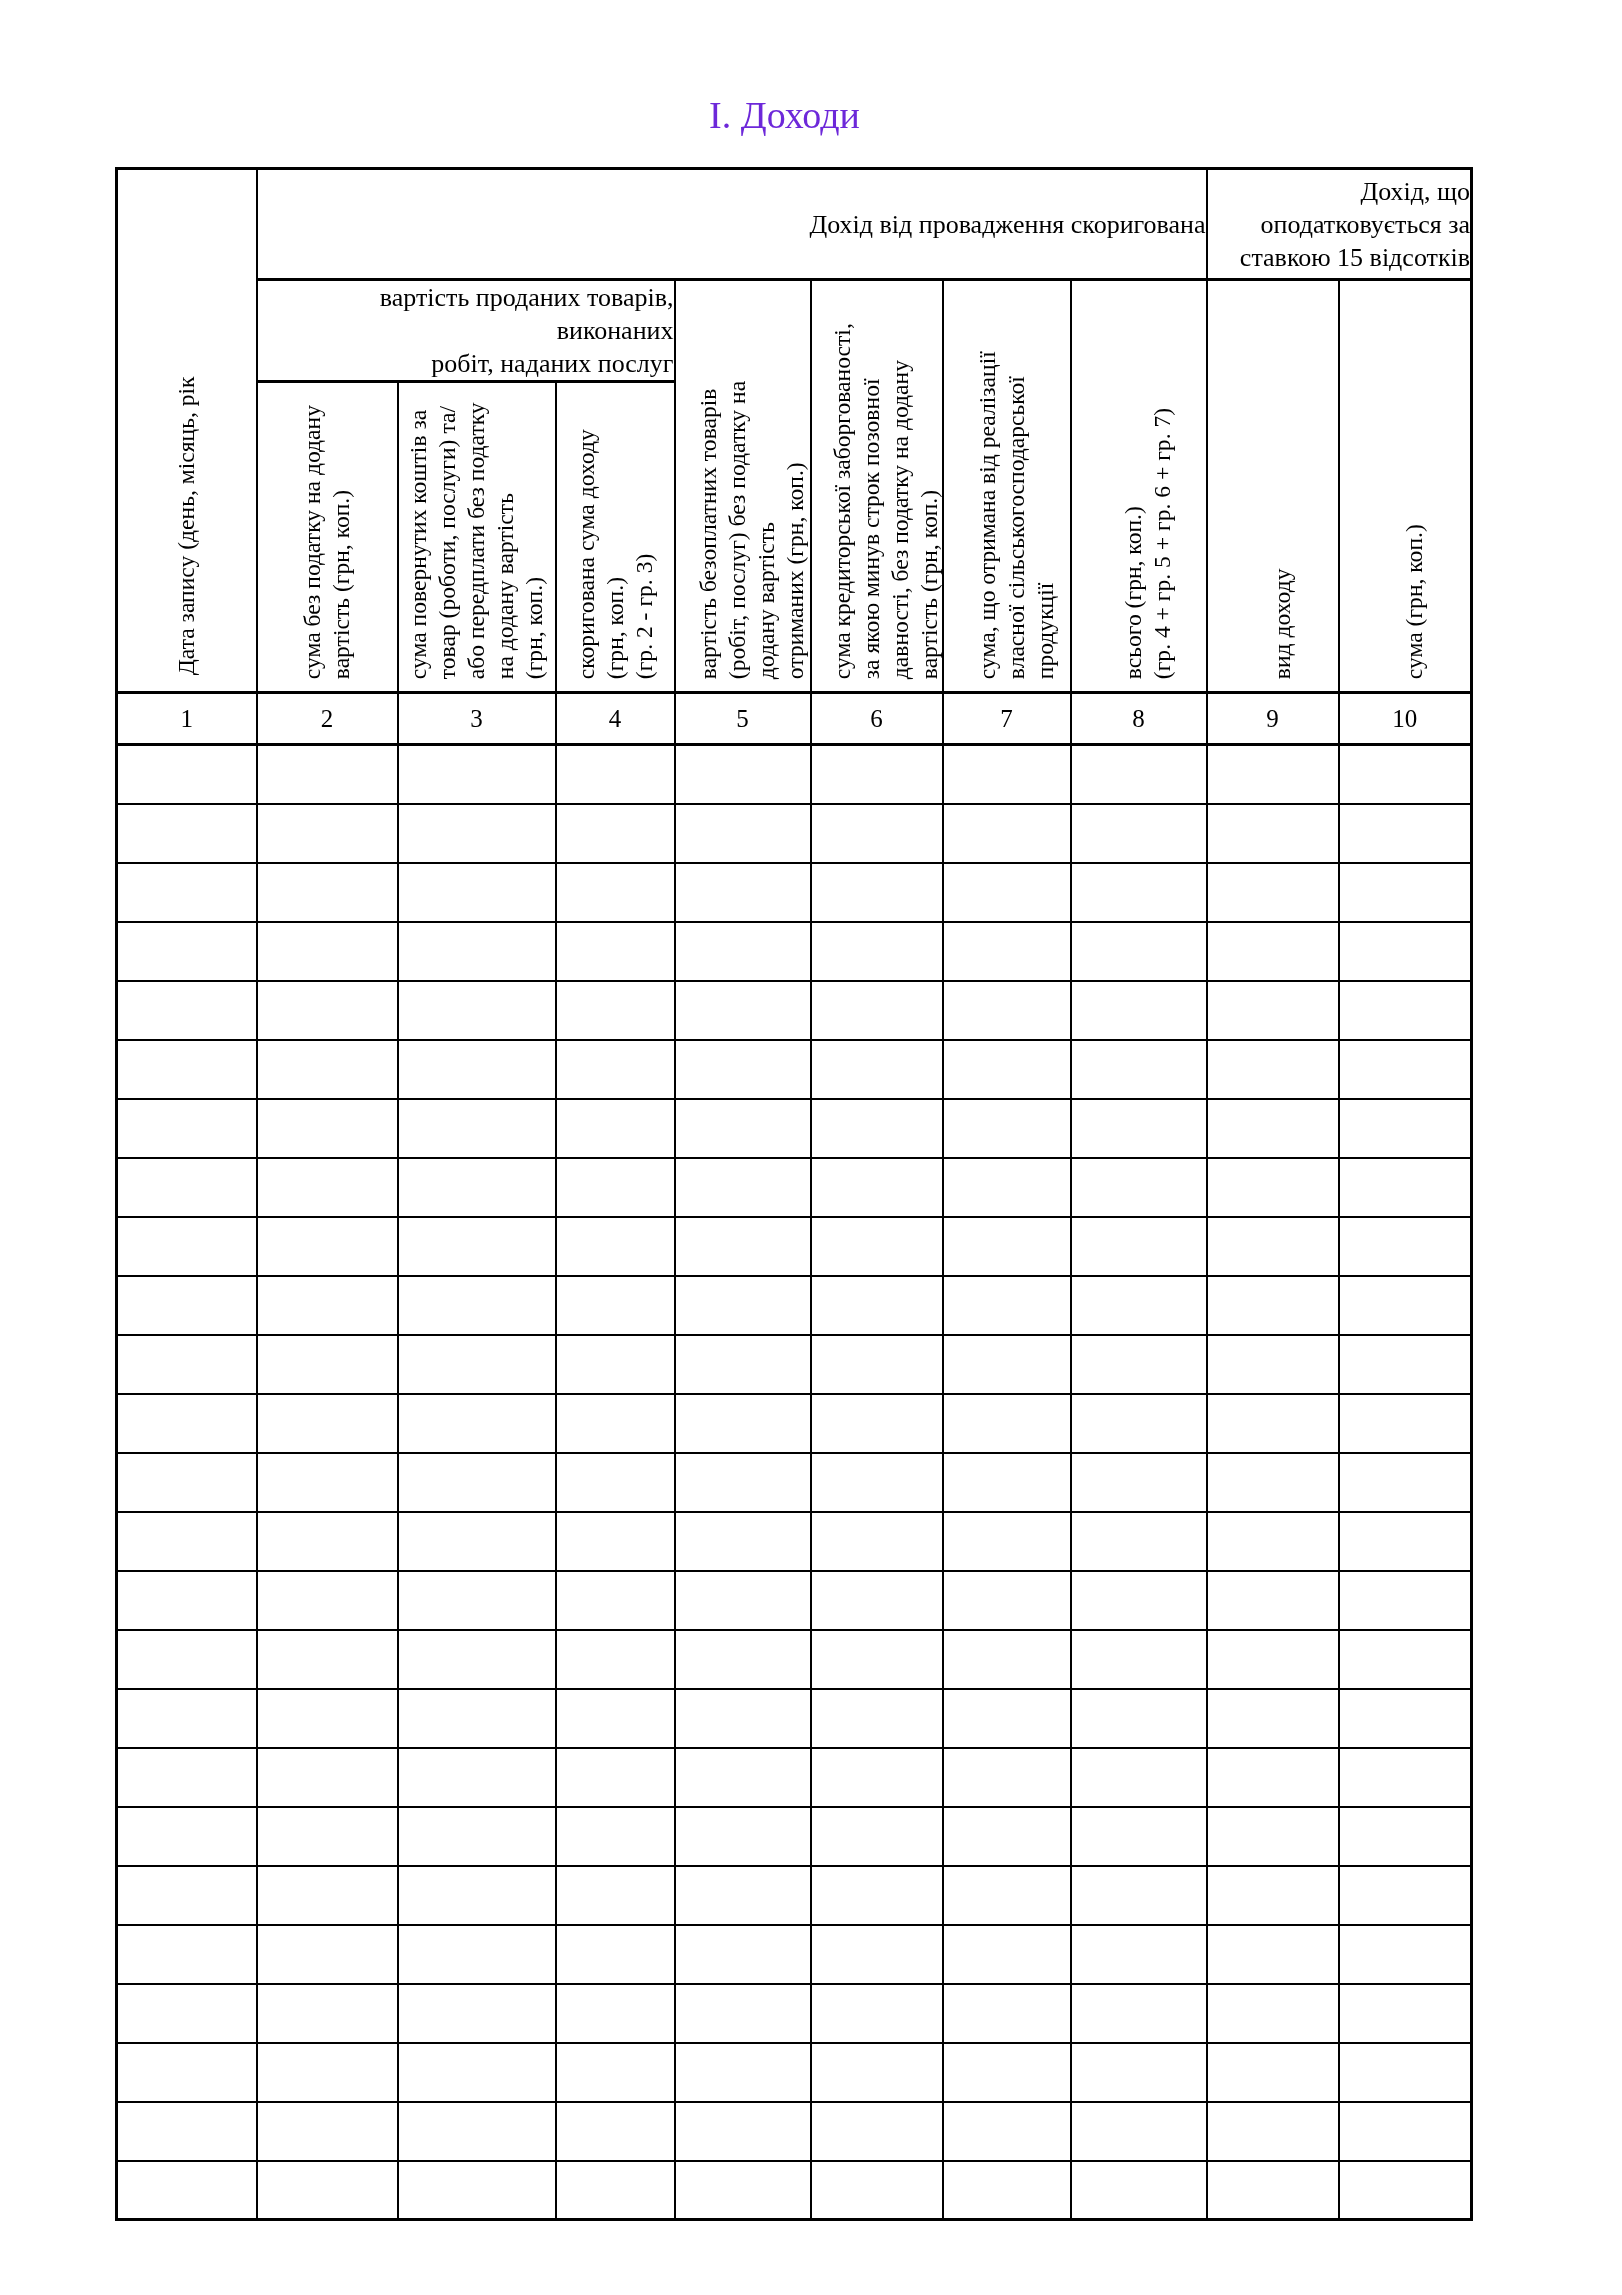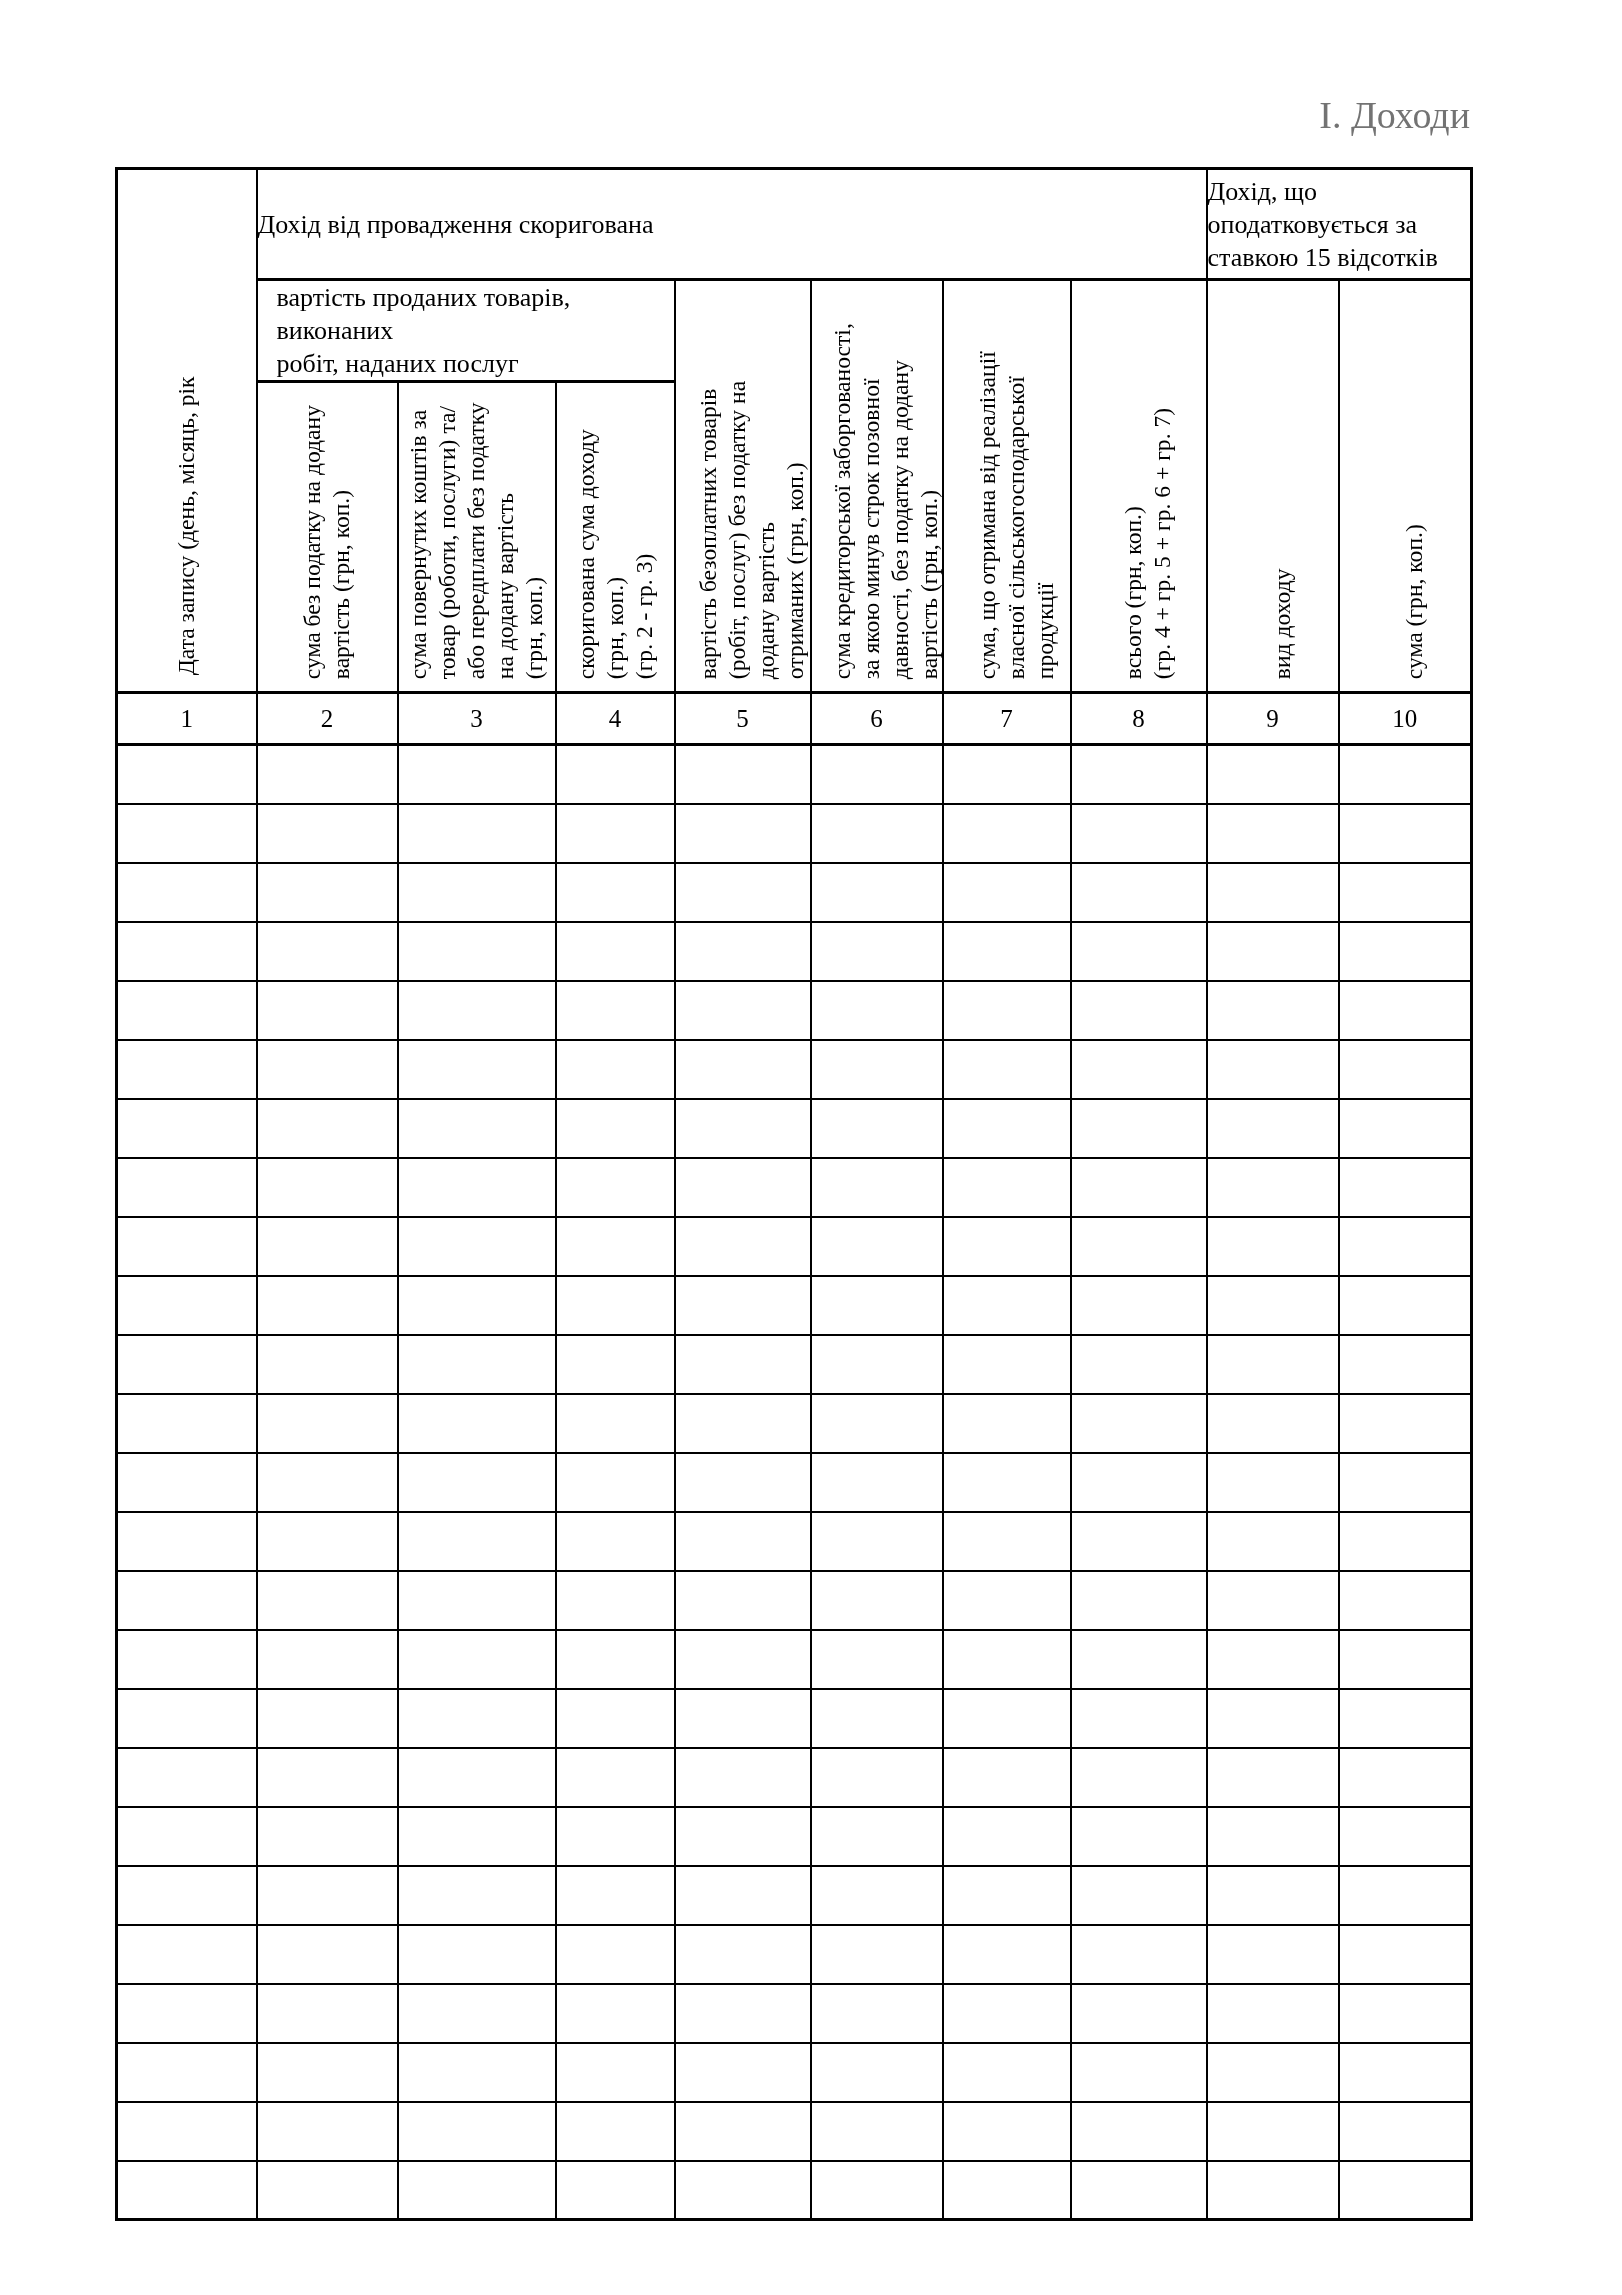--- a/index.html
+++ b/index.html
@@ -2,42 +2,42 @@
 <html style="font-size:10.5px"><head>
 <meta charset="utf-8">
 <style>
   html,body{margin:0;padding:0;background:#ffffff;}
   body{
     width:1623px;height:2295px;position:relative;
     font-family:"Liberation Serif","DejaVu Serif",serif;
     color:#000;
   }
   .page-title{
-    position:absolute;left:115px;top:92px;width:1355px;
-    text-align:right;font-size:38px;line-height:46px;color:#737373;
+    position:absolute;left:107px;top:92px;width:1355px;
+    text-align:center;font-size:38px;line-height:46px;color:#6d28d9;
   }
   table.income{
     position:absolute;left:115px;top:167px;width:1355px;
     border-collapse:collapse;table-layout:fixed;
     border:3.3px solid #000;background:#fff;
   }
   table.income td{border:2.6px solid #000;padding:0;}
   
   tr.row-a > td{border-bottom-width:3.9px;}
   tr.row-b > td{border-bottom-width:3.9px;padding-left:19px;}
   tr.row-c > td{border-bottom-width:3.9px;}
   tr.row-nums > td{border-top-width:3.9px;border-bottom-width:3.9px;}
   tr.row-a{height:111px;}
   tr.row-b{height:79px;}
   tr.row-c{height:311px;}
   tr.row-nums{height:52px;}
   tbody.grid tr{height:59px;}
   
   td.hhdr{
-    vertical-align:middle;text-align:left;
+    vertical-align:middle;text-align:right;
     white-space:pre-line;font-size:26px;line-height:33px;margin-top:32px;
   }
   
   td.rotcell{vertical-align:bottom;}
   .rotwrap{
     display:flex;flex-direction:row;justify-content:center;align-items:stretch;
     box-sizing:border-box;overflow:hidden;
   }
   .w765{height:487px;padding-bottom:15.7px;}
   .w595{height:378px;padding-bottom:11.8px;}

